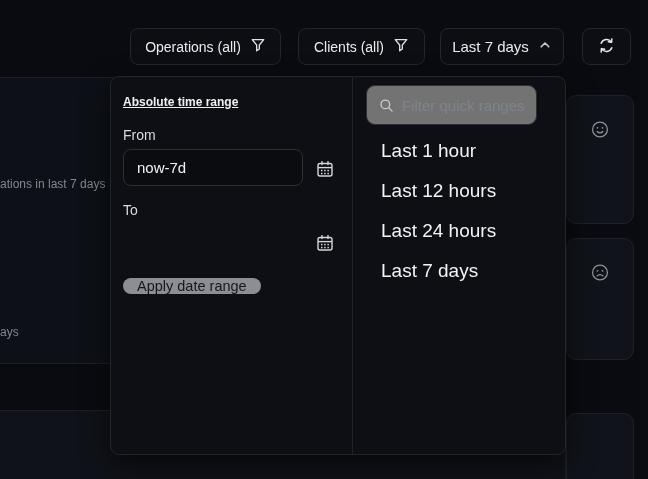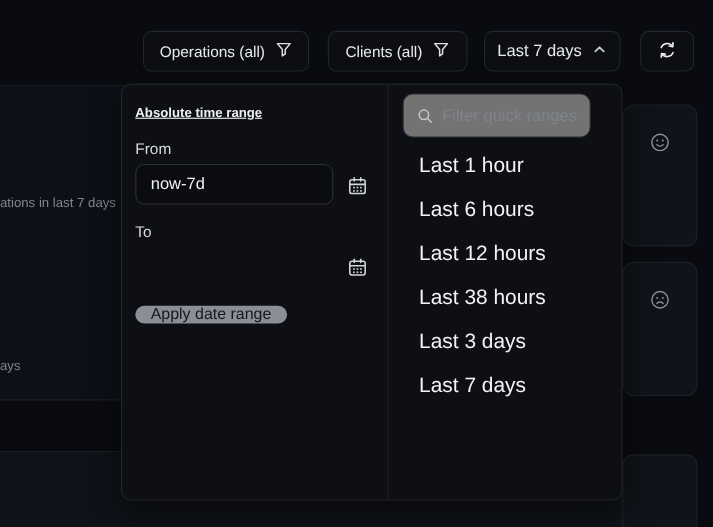--- a/index.html
+++ b/index.html
@@ -191,22 +191,20 @@
       <div class="search-box">
         <svg width="15" height="15" viewBox="0 0 16 16" fill="none">
           <circle cx="6.8" cy="6.8" r="4.6" stroke="#c8cacd" stroke-width="1.4"></circle>
           <line x1="10.4" y1="10.4" x2="14" y2="14" stroke="#c8cacd" stroke-width="1.4" stroke-linecap="round"></line>
         </svg>
         <input class="search-input" type="text" placeholder="Filter quick ranges" style="">
       </div>
 
       <div class="quick-list">
         <div class="quick-item">Last 1 hour</div>
-        <div class="quick-item">Last 6 hours</div>
         <div class="quick-item">Last 12 hours</div>
-        <div class="quick-item">Last 38 hours</div>
-        <div class="quick-item">Last 3 days</div>
+        <div class="quick-item">Last 24 hours</div>
         <div class="quick-item">Last 7 days</div>
       </div>
     </div>
 
   </div>
 </div>
 
 </body></html>

